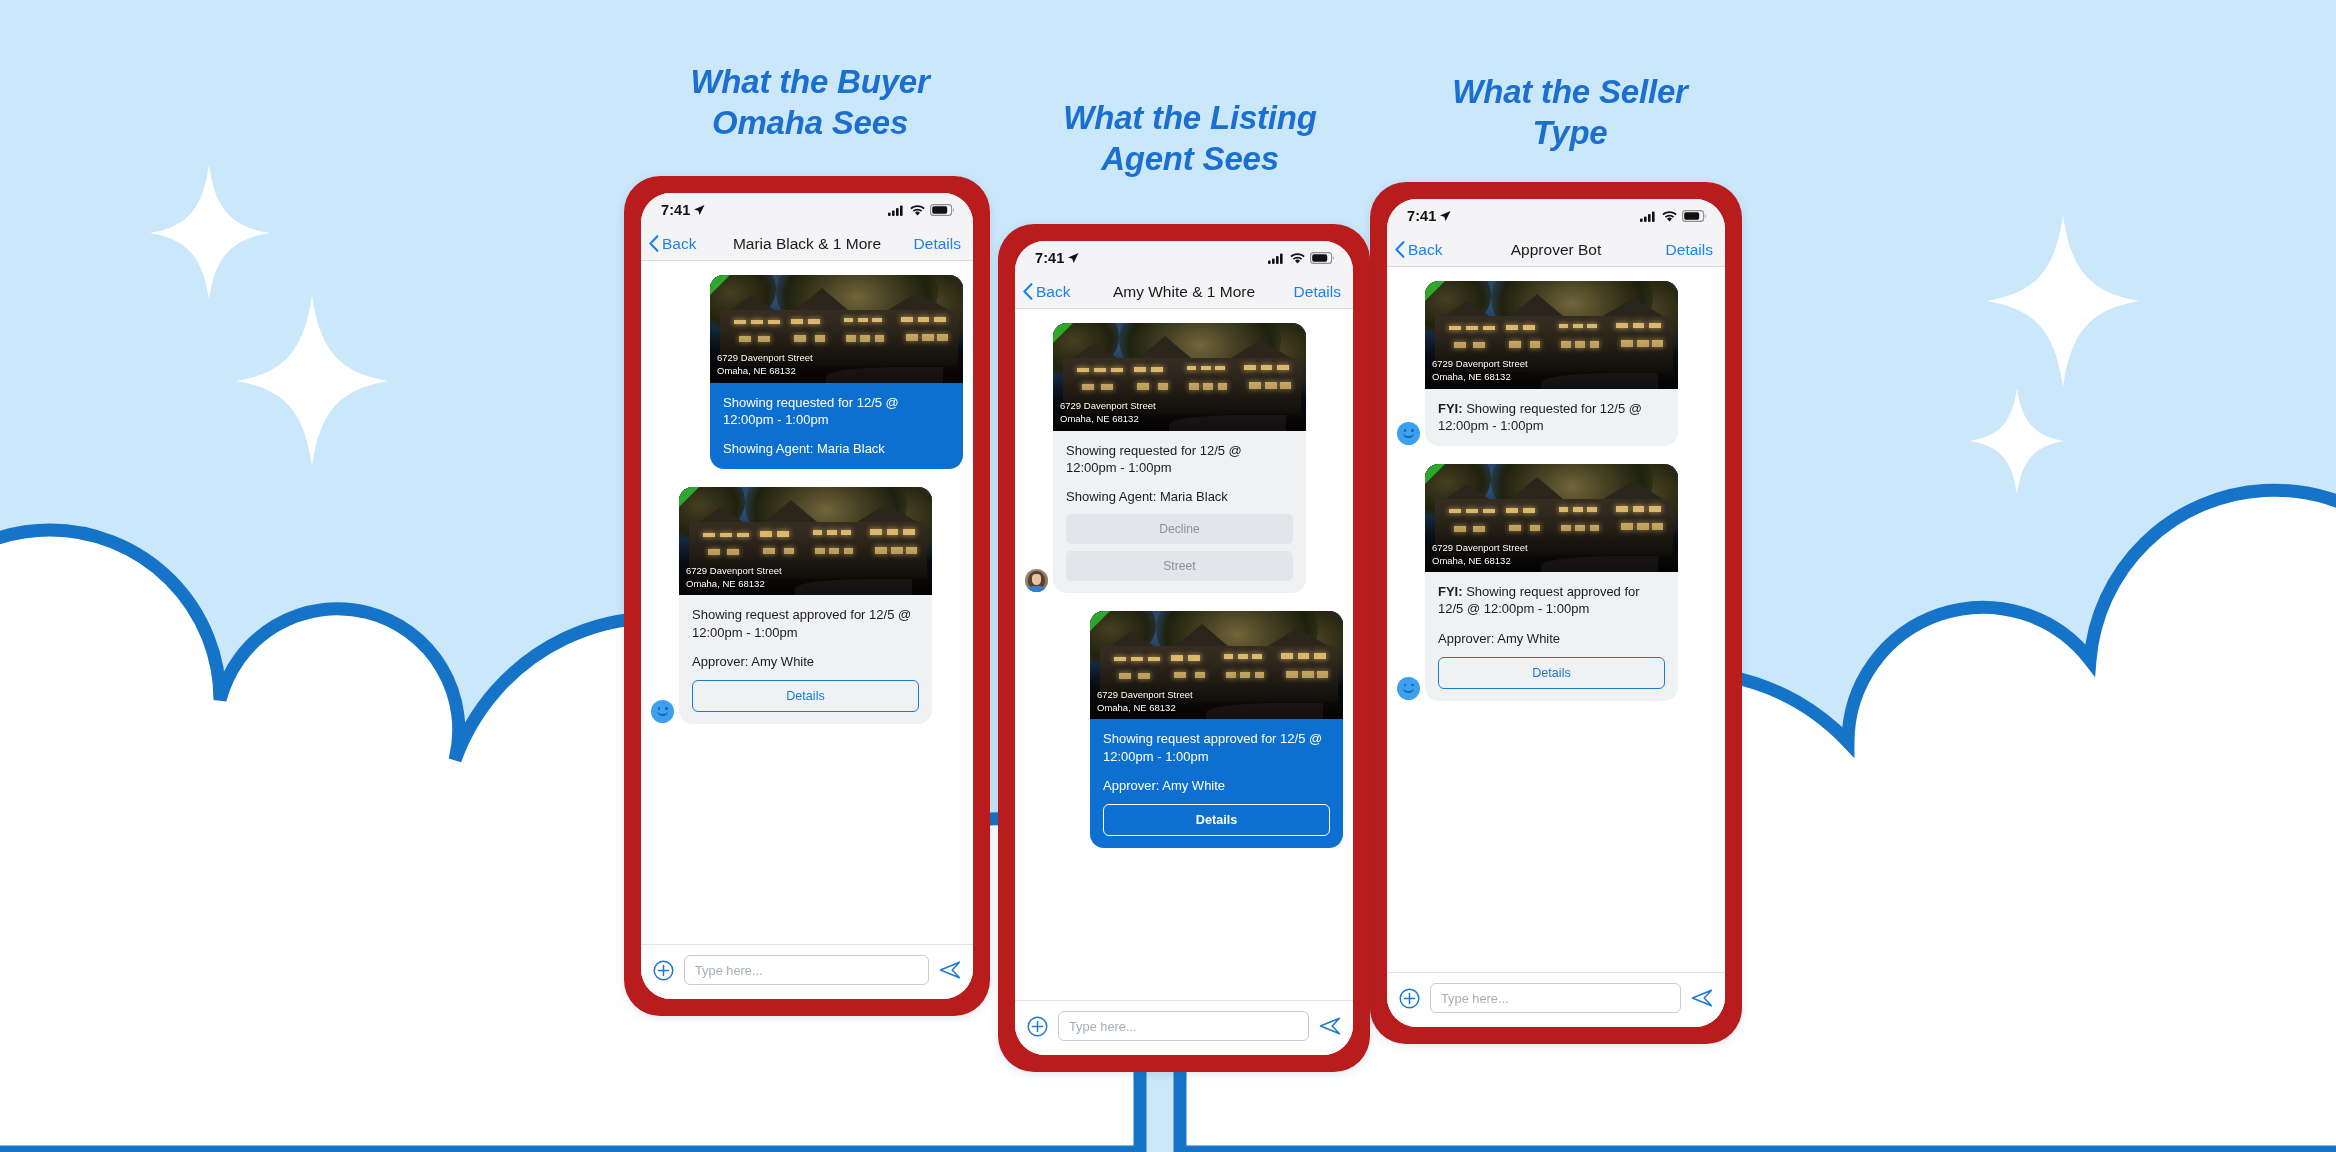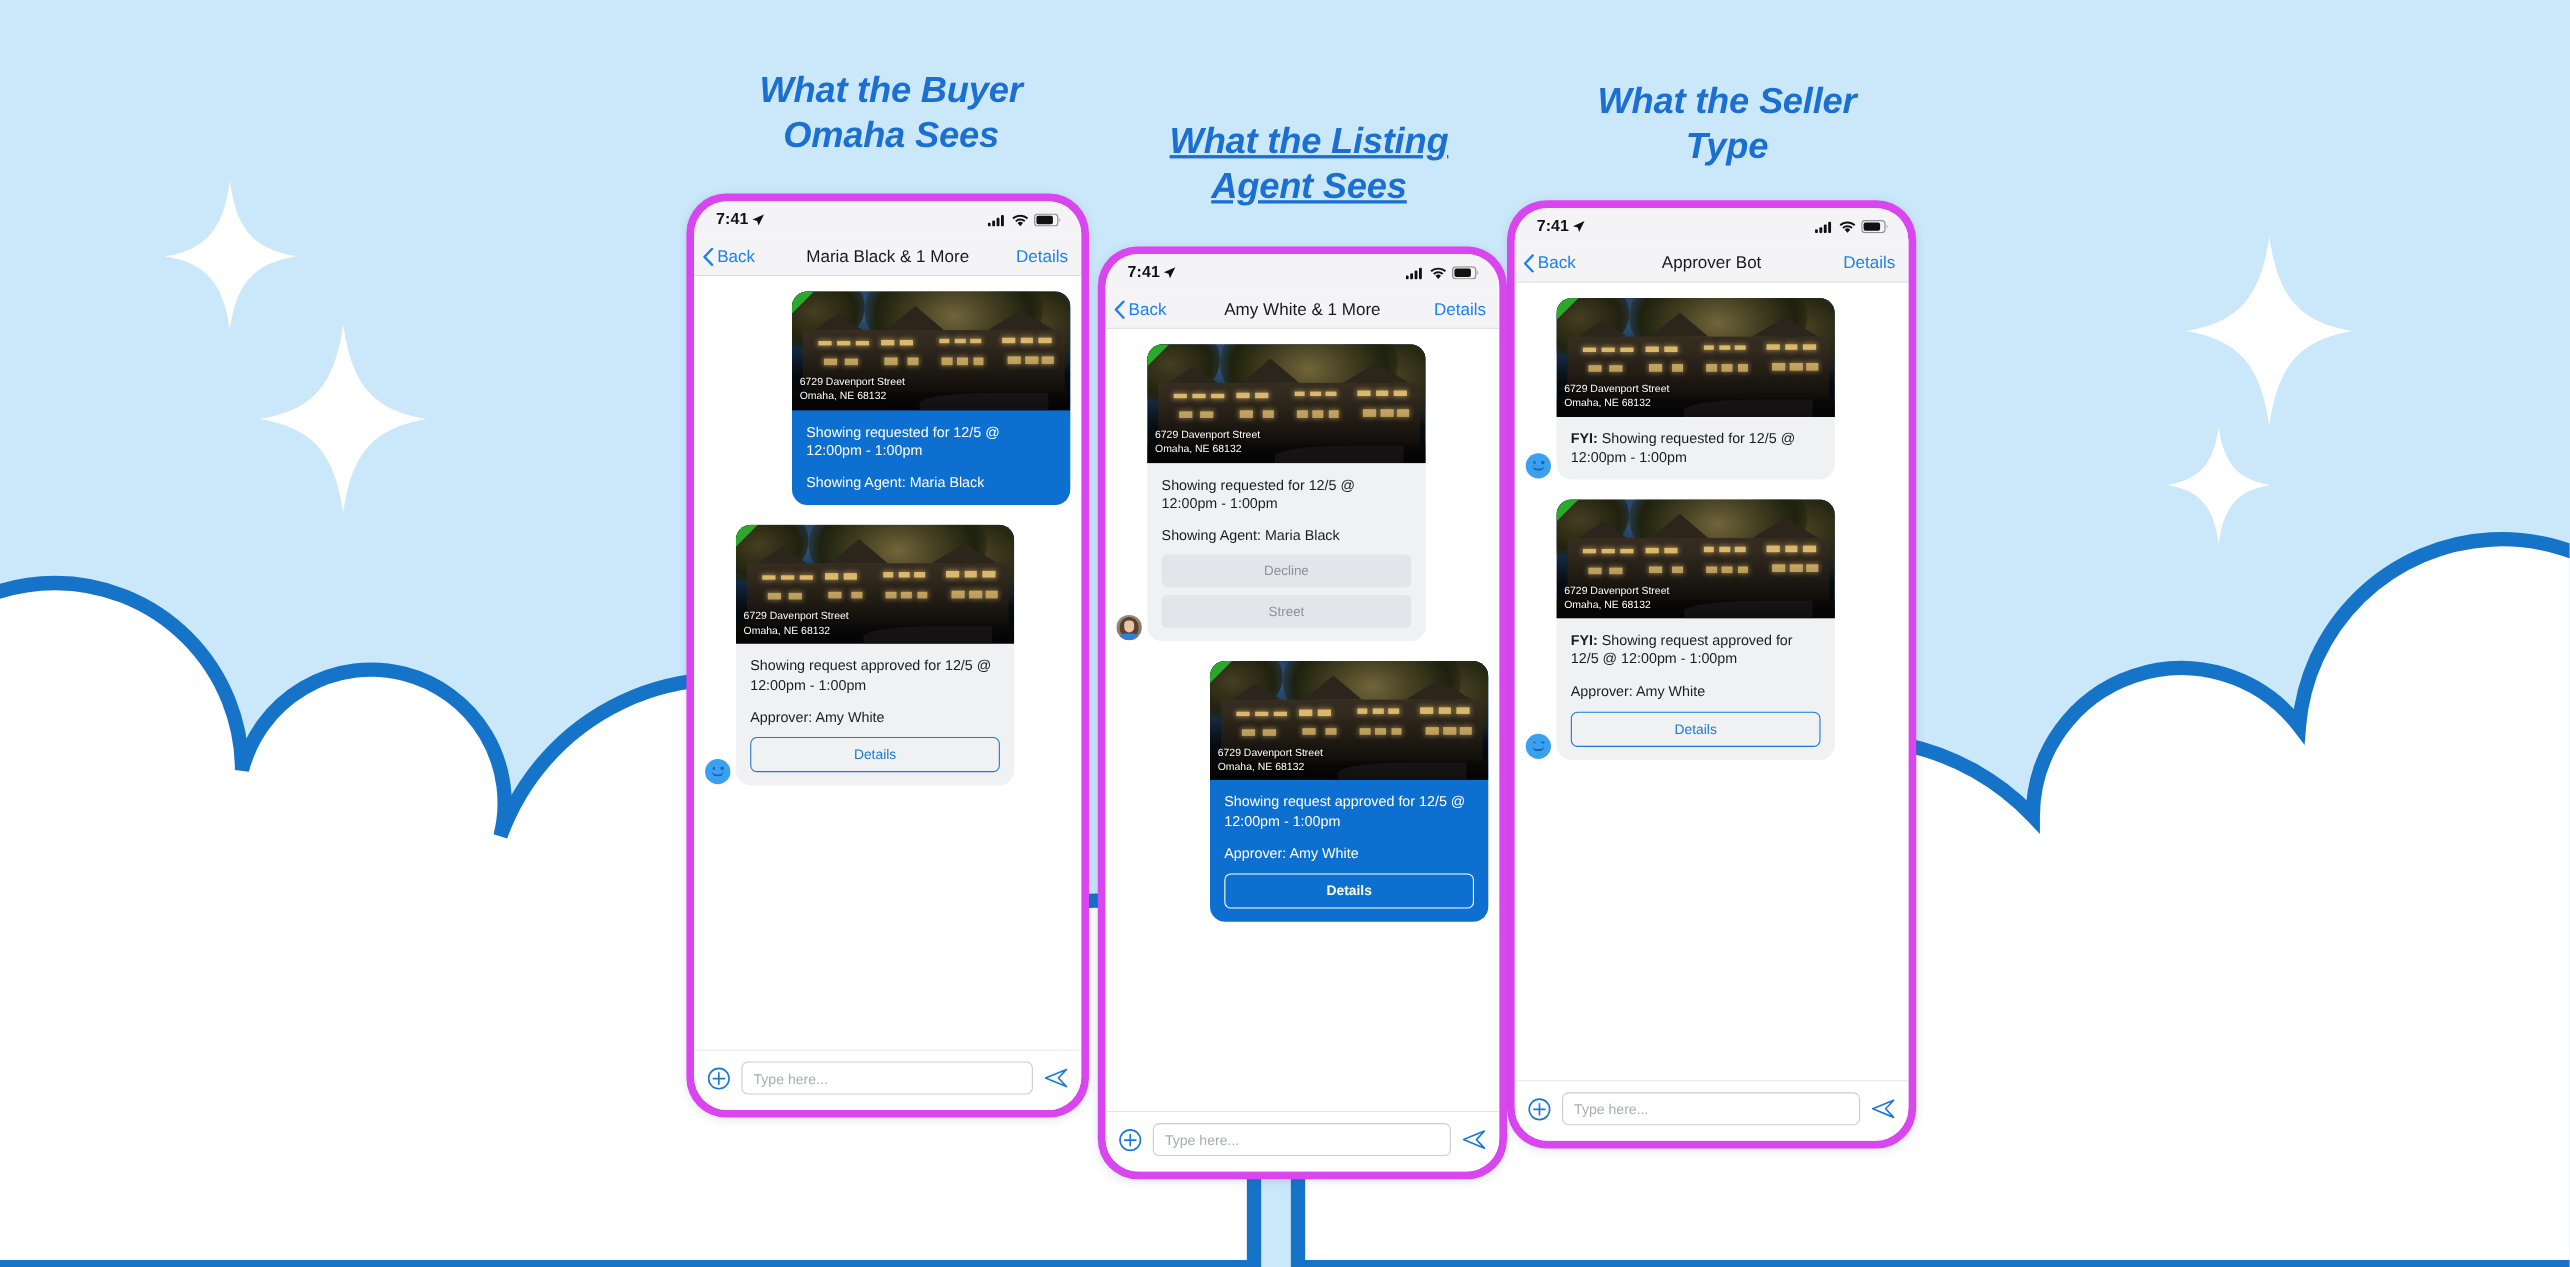--- a/index.html
+++ b/index.html
@@ -19,29 +19,29 @@
     color: #1b6fd0;
     font-style: italic;
     font-weight: 600;
     font-size: 33px;
     line-height: 1.23;
     text-align: center;
     letter-spacing: -0.2px;
     white-space: pre-line;
   }
   #heading-buyer  { left: 620px;  top: 62px;  width: 380px; }
-  #heading-listing{ left: 1000px; top: 108px; width: 380px; text-decoration: underline; }
+  #heading-listing{ left: 1000px; top: 98px; width: 380px; }
   #heading-seller { left: 1380px; top: 72px;  width: 380px; }
 
   
   .phone {
     position: absolute;
-    background: #d946ef;
+    background: #b91c1c;
     border-radius: 36px;
-    padding: 7px;
+    padding: 17px;
     box-shadow: 0 2px 8px rgba(40,70,120,.13);
   }
   .phone-screen {
     width: 100%; height: 100%;
     background: #ffffff;
     border-radius: 30px;
     overflow: hidden;
     position: relative;
     display: flex;
     flex-direction: column;

